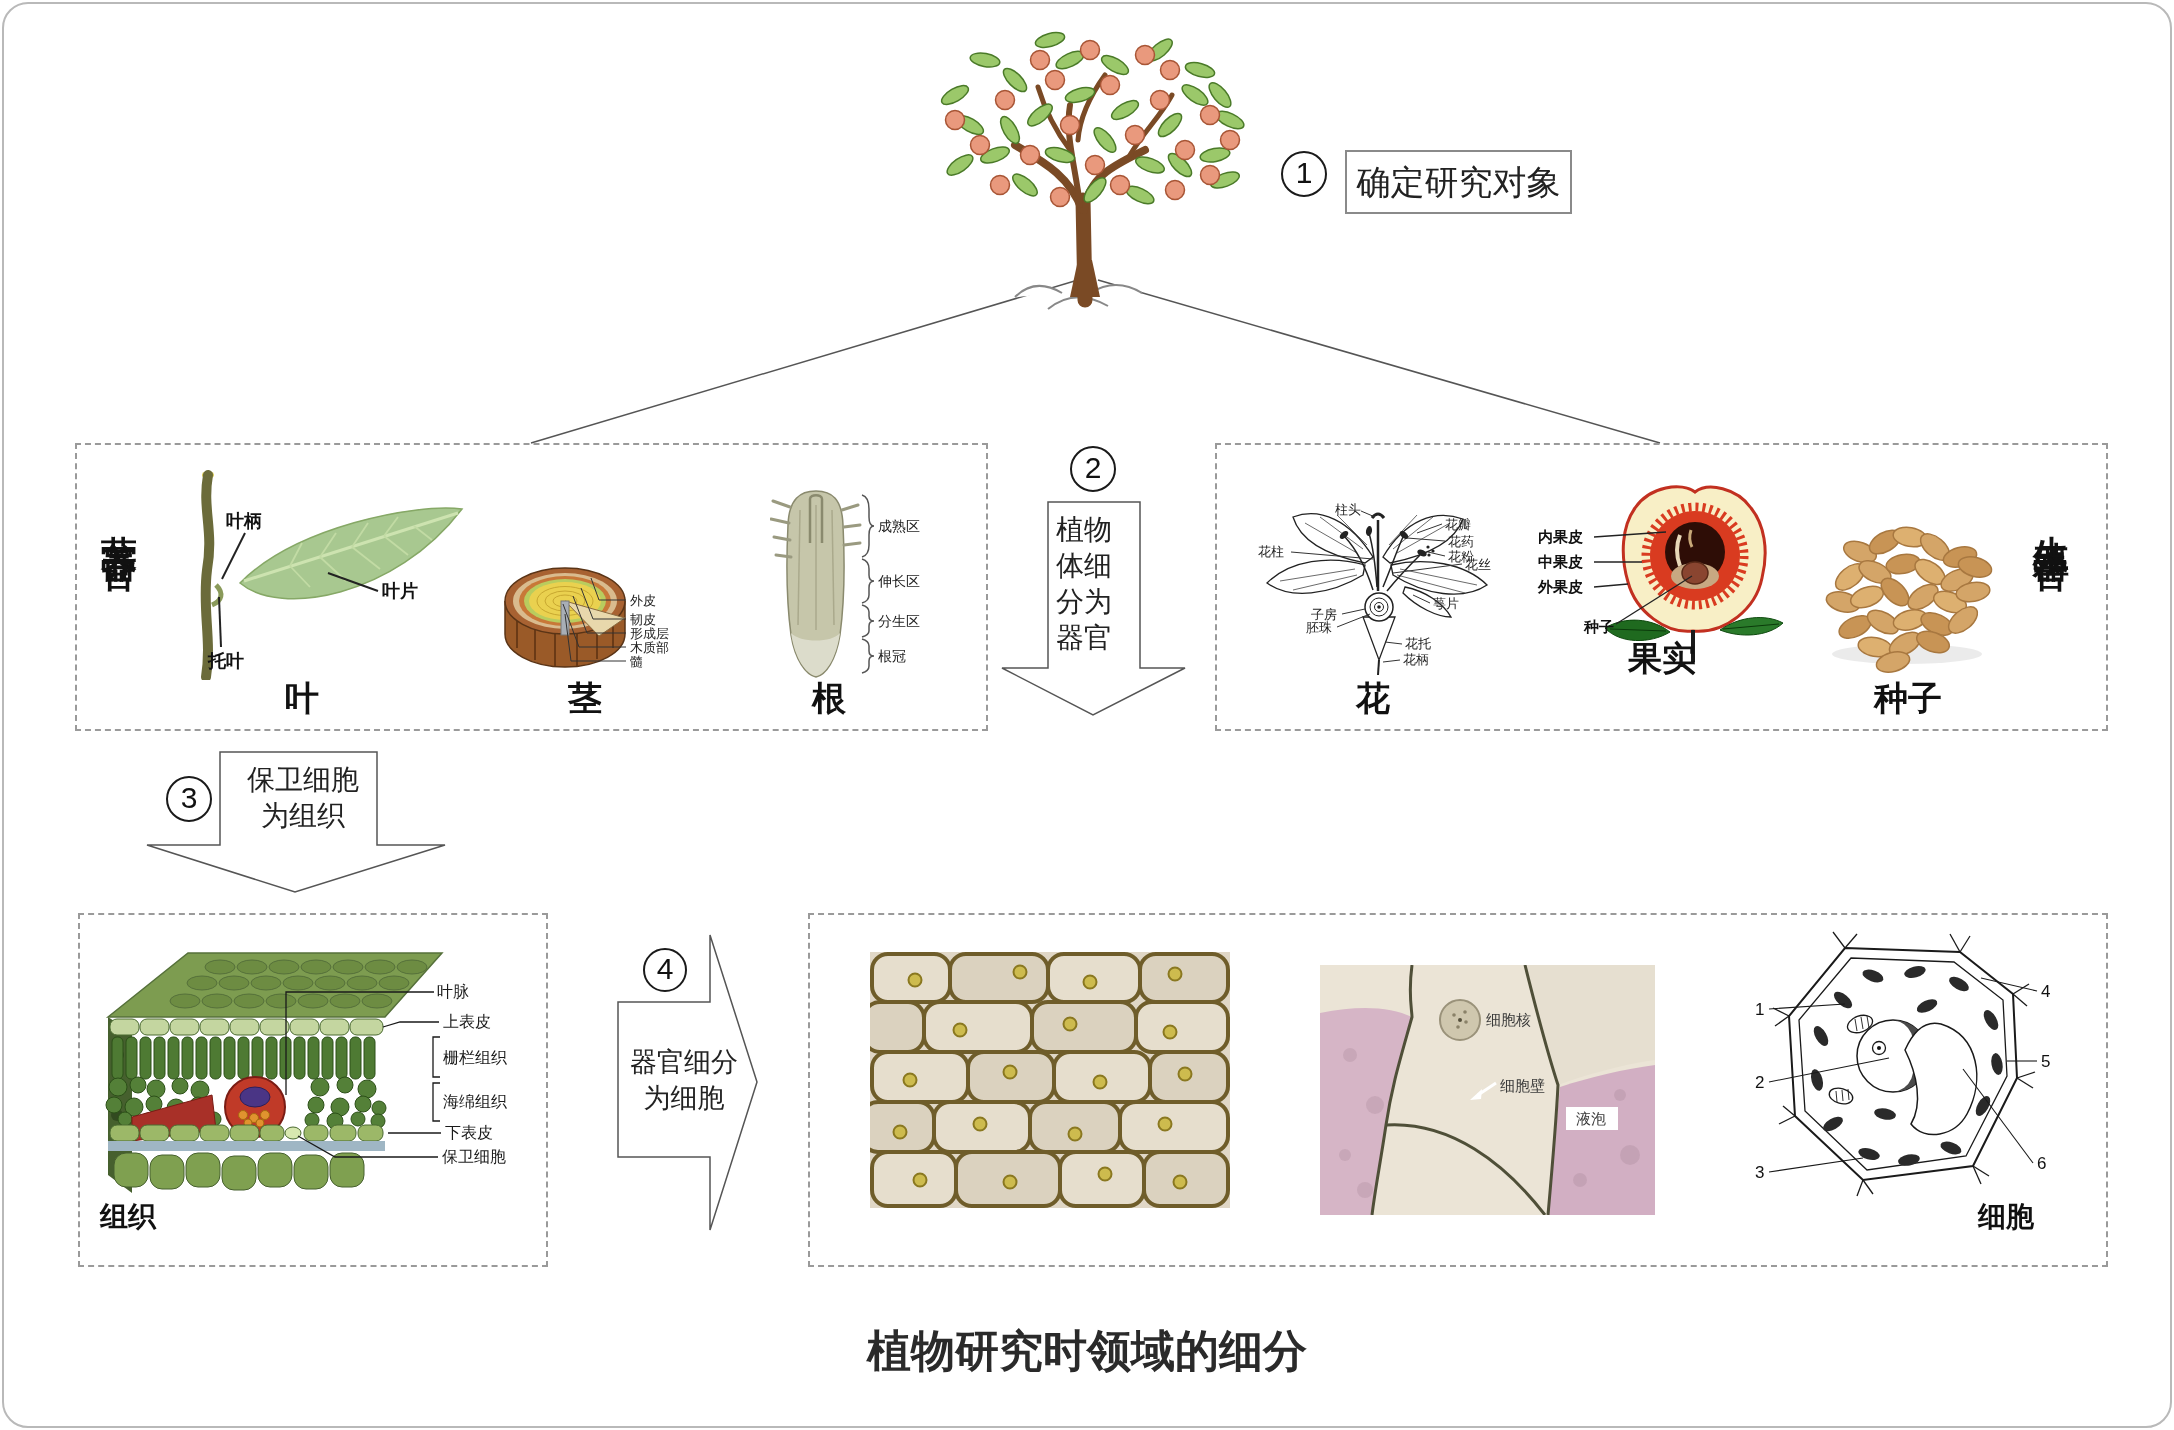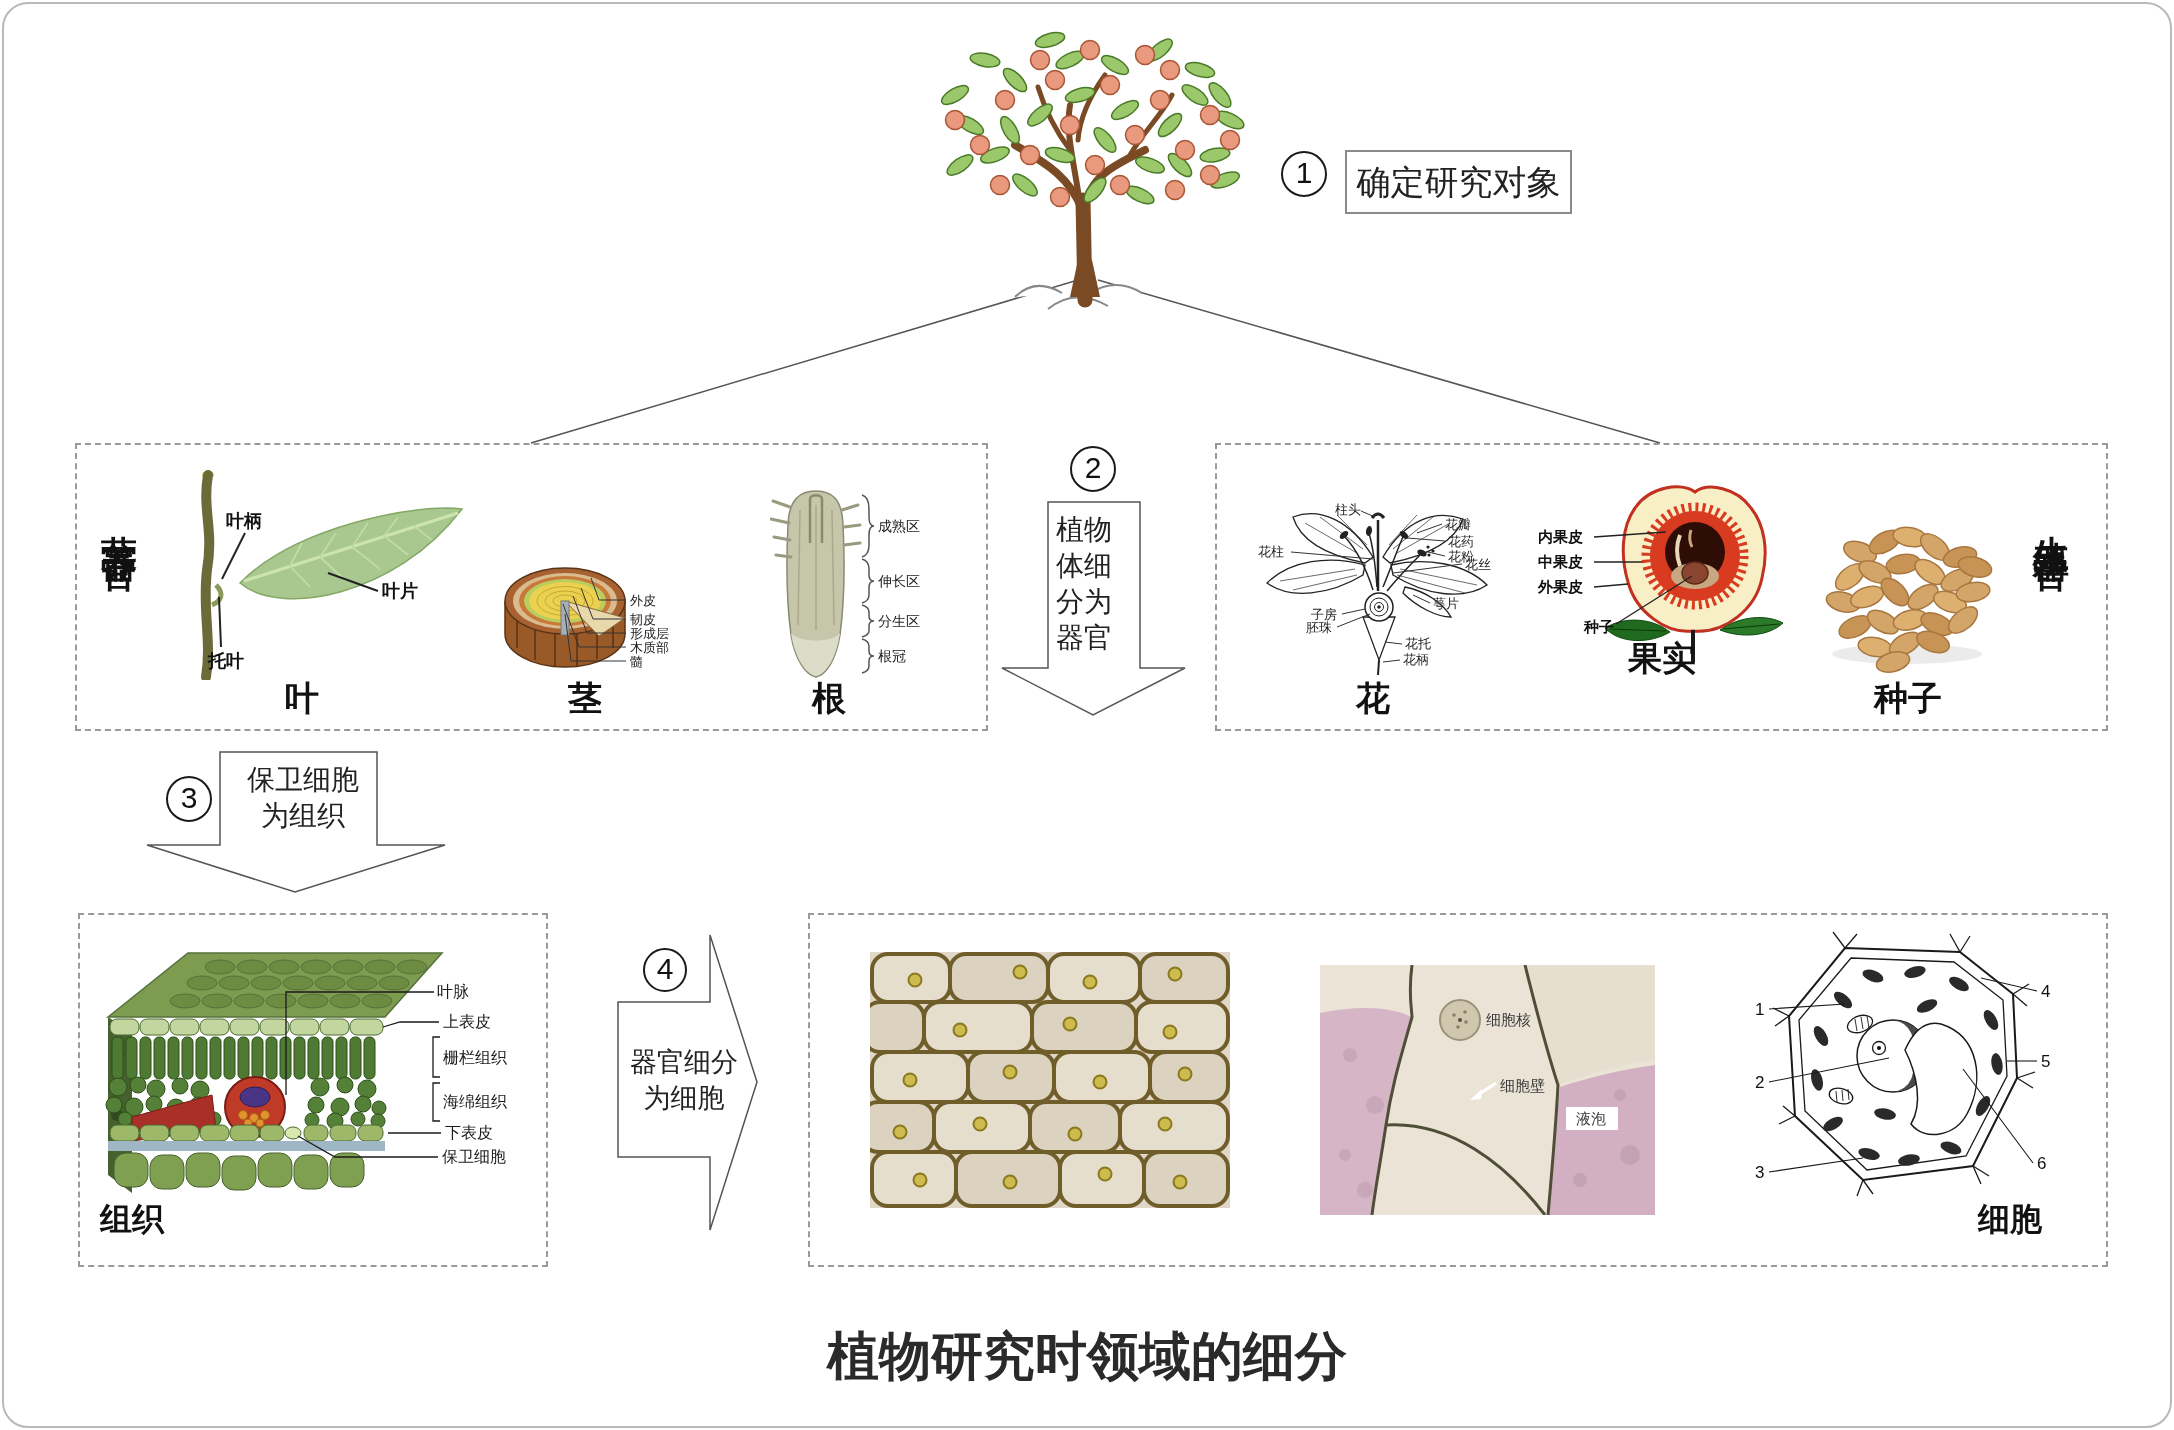--- a/index.html
+++ b/index.html
@@ -5,27 +5,27 @@
   html,body{margin:0;padding:0;background:#fff;}
   body{font-family:"Liberation Sans","DejaVu Sans",sans-serif;color:#1c1c1c;}
   .page{position:relative;width:2174px;height:1430px;background:#fff;overflow:hidden;}
   .frame{position:absolute;inset:2px;border:2px solid #b9b9b9;border-radius:26px;pointer-events:none;}
   .abs{position:absolute;}
   .dashed-box{position:absolute;border:2px dashed #9a9a9a;background:transparent;}
   .circle-num{position:absolute;border:2.5px solid #1a1a1a;border-radius:50%;
       text-align:center;font-size:30px;color:#111;background:#fff;}
   .step-box{position:absolute;border:2px solid #8a8a8a;text-align:center;font-size:34px;color:#222;background:#fff;}
   .caption{position:absolute;font-weight:bold;font-size:34px;color:#111;}
-  .caption-lg{position:absolute;font-weight:bold;font-size:32px;color:#111;}
+  .caption-lg{position:absolute;font-weight:bold;font-size:28px;color:#111;}
   .side-label{position:absolute;writing-mode:vertical-rl;text-orientation:upright;
       font-size:36px;font-weight:bold;letter-spacing:6px;color:#111;}
   .arrow-text{position:absolute;white-space:pre-line;text-align:center;
       font-size:28px;line-height:36px;color:#222;}
   .title{position:absolute;left:0;width:2174px;text-align:center;
-      font-size:52px;font-weight:bold;color:#2a2a2a;}
+      font-size:44px;font-weight:bold;color:#2a2a2a;}
   svg text{font-family:"Liberation Sans","DejaVu Sans",sans-serif;}
 </style>
 </head>
 <body>
 
 <div class="page">
   <div class="frame"></div>
 
   <svg class="abs" style="left:0;top:0;" width="2174" height="1430">
     <line x1="1078" y1="280" x2="531" y2="443" stroke="#555" stroke-width="1.5"></line>

